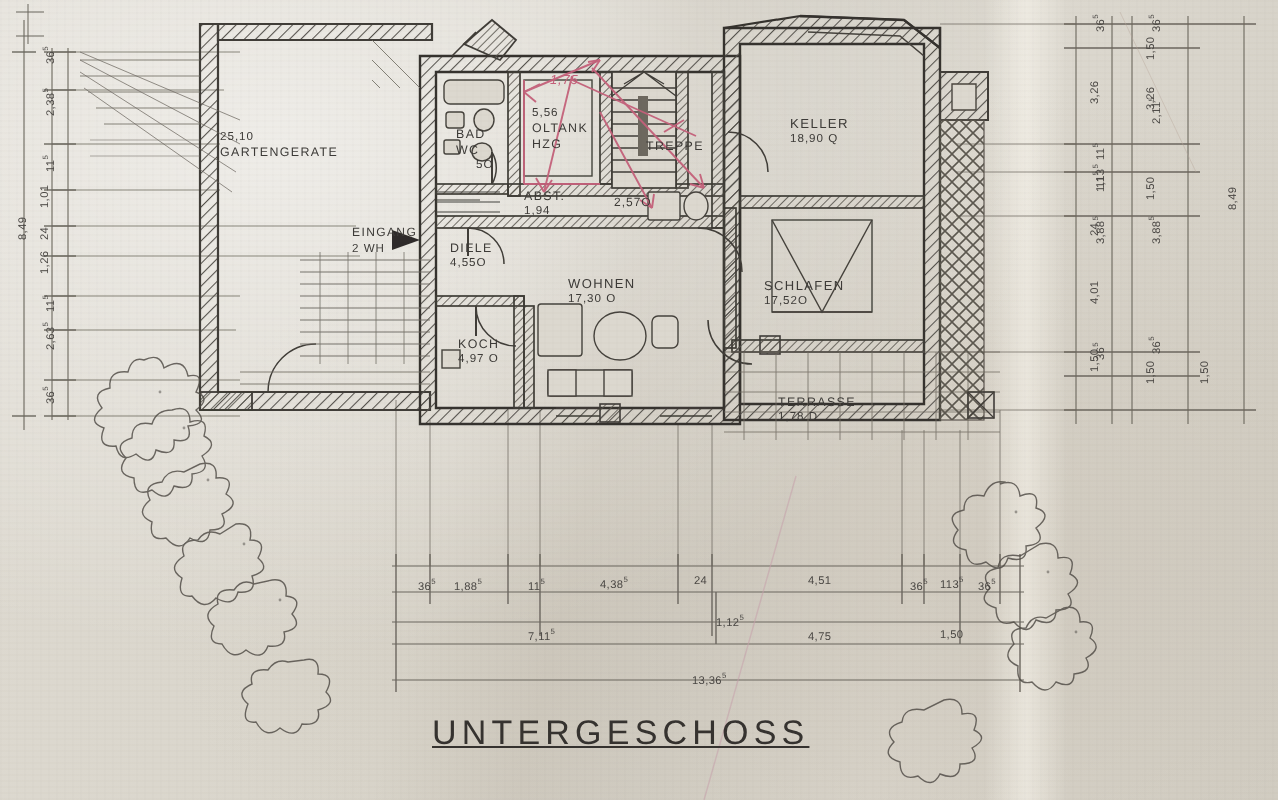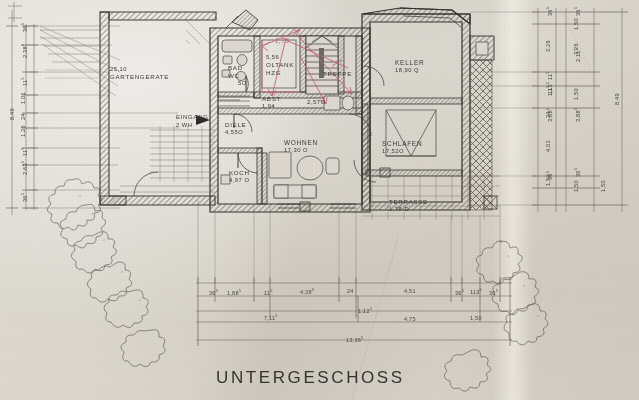--- a/index.html
+++ b/index.html
@@ -562,15 +562,15 @@
     <div class="dim blur dimv" style="left: 573px; top: 55px;">3,26</div>
     <div class="dim blur dimv" style="left: 573px; top: 62px;">2,11<sup>5</sup></div>
     <div class="dim blur dimv" style="left: 573px; top: 100px;">1,50</div>
     <div class="dim blur dimv" style="left: 573px; top: 122px;">3,88<sup>5</sup></div>
     <div class="dim blur dimv" style="left: 573px; top: 177px;">36<sup>5</sup></div>
     <div class="dim blur dimv" style="left: 573px; top: 192px;">1,50</div>
     <div class="dim blur dimv" style="left: 600px; top: 192px;">1,50</div>
     <div class="dim blur dimv" style="left: 614px; top: 105px;">8,49</div>
   </div>
 
-<div class="title blur" style="left:216px;top:368px;">UNTERGESCHOSS</div>
+<div class="title blur" style="left:216px;top:357px;text-decoration:underline;">UNTERGESCHOSS</div>
 
 <div class="grain"></div>
 
 </body></html>

